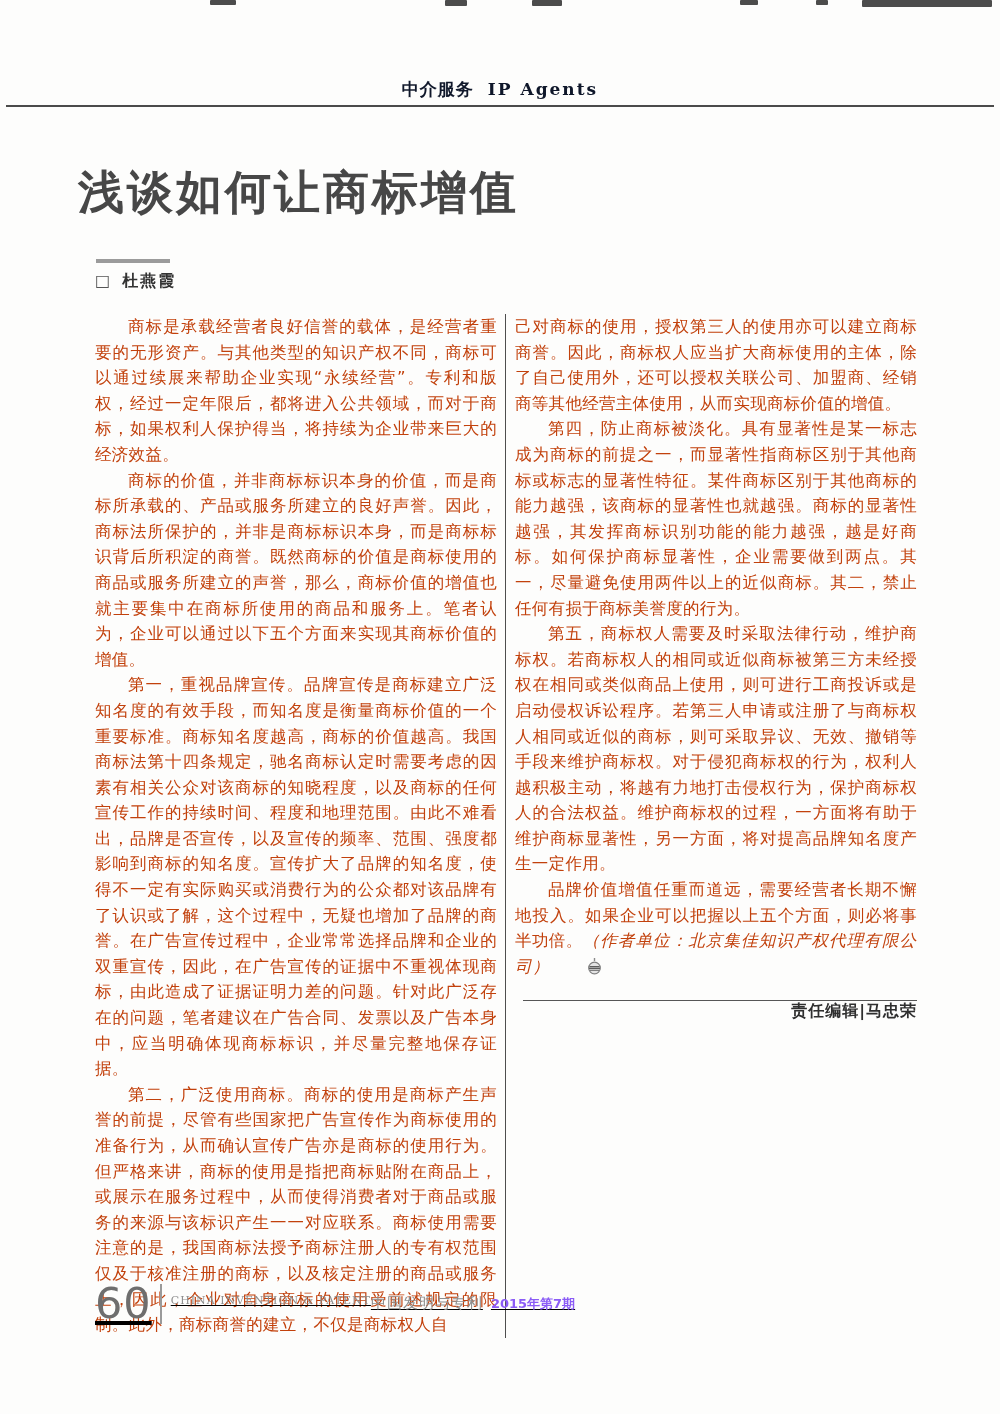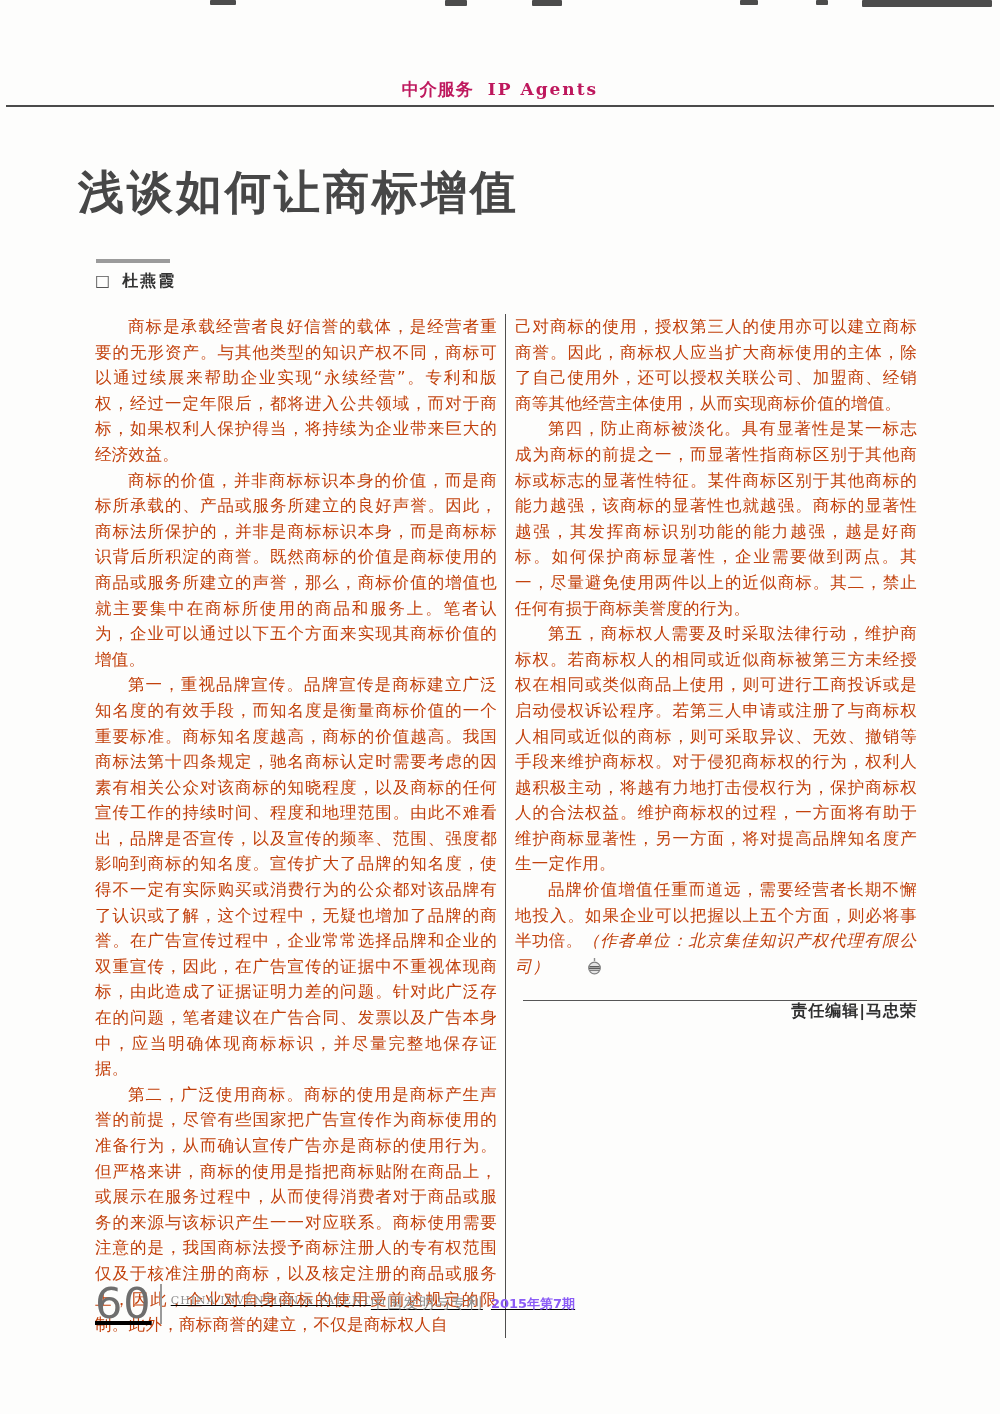--- a/index.html
+++ b/index.html
@@ -12,21 +12,21 @@
     font-family:"DejaVu Sans", sans-serif;
   }
 
   
   .scan-mark { position:absolute; top:0; background:#1f1f1f; opacity:.8; border-radius:1px; }
 
   
   .page-header {
     position:absolute; top:78px; left:0; right:0;
     text-align:center;
-    font-size:17px; font-weight:bold; color:#be185d;
+    font-size:17px; font-weight:bold; color:#0f172a;
     letter-spacing:1px;
   }
   .page-header .en { font-family:"DejaVu Serif", serif; margin-left:14px; letter-spacing:2px; }
   .header-rule {
     position:absolute; top:105px; left:6px; width:988px; height:2px;
     background:#4b4b4b;
   }
 
   
   .article-title {

